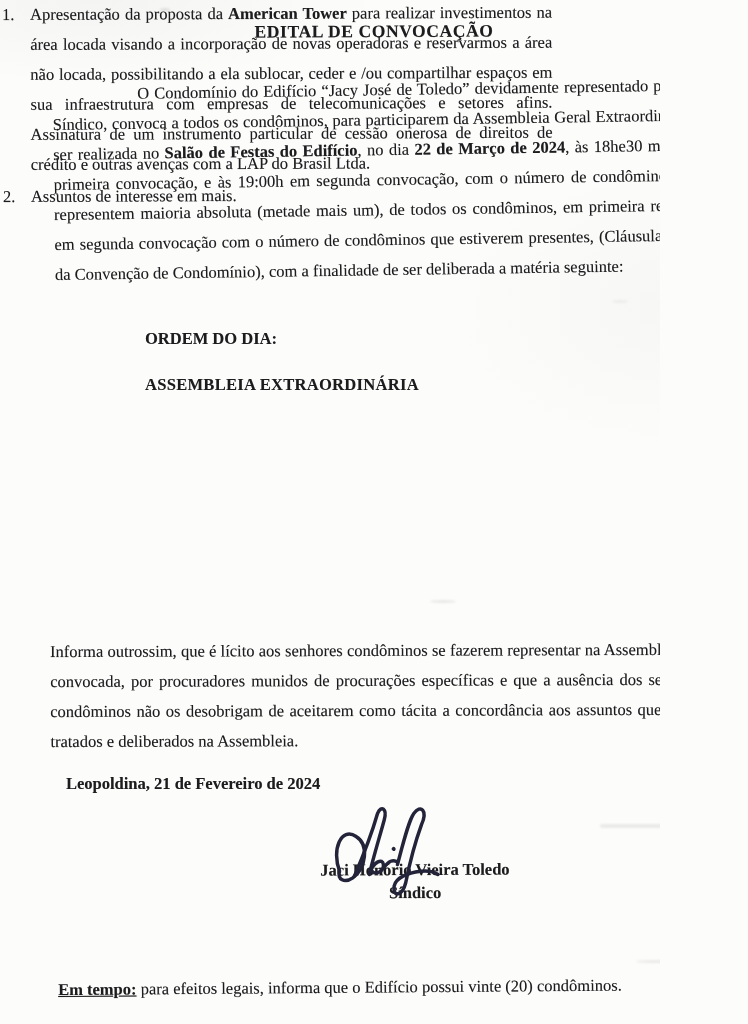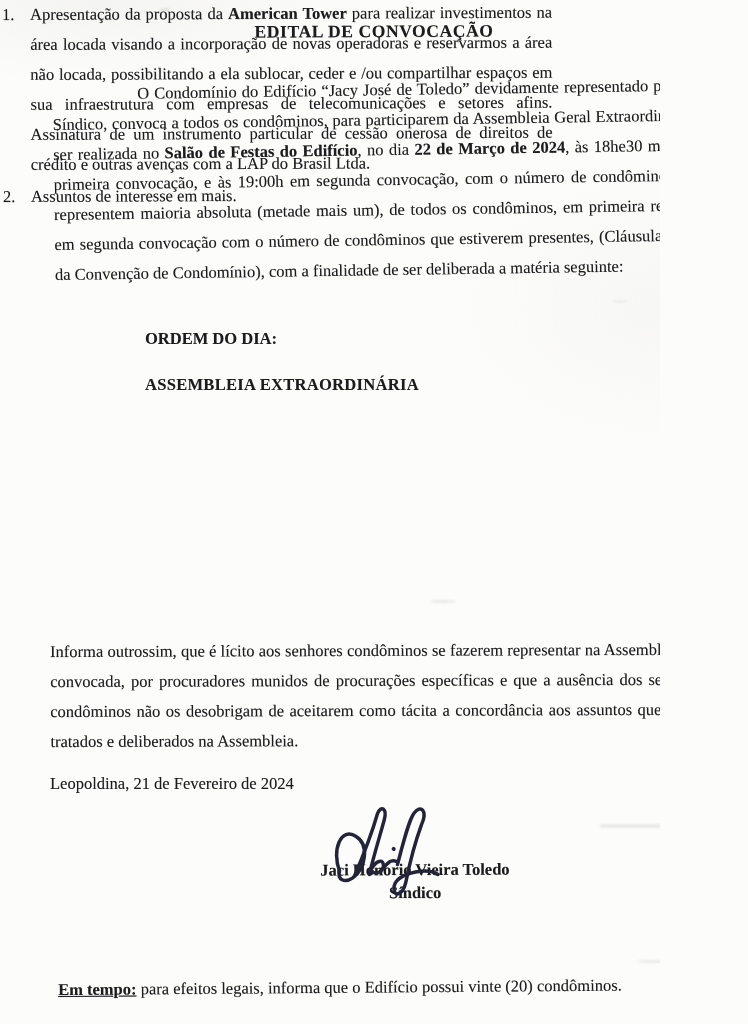--- a/index.html
+++ b/index.html
@@ -35,21 +35,21 @@
   .heading-assembleia{top:370px;left:145px;font-weight:bold;letter-spacing:0.3px;}
   .agenda-list{top:412px;left:150px;width:552px;transform:rotate(-0.25deg);transform-origin:left top;}
   .agenda-item{position:relative;padding-left:30px;text-align:justify;font-size:16.5px;line-height:30px;text-shadow:0.2px 0.2px 0.6px rgba(25,25,25,0.38);}
   .agenda-item + .agenda-item{margin-top:2px;}
   .agenda-num{position:absolute;left:2px;top:0;}
   .para-closing{
     top:637px;left:50px;width:656px;
     text-align:justify;
     transform:rotate(-0.2deg);transform-origin:left top;
   }
-  .dateline{top:769px;left:50px;}
+  .dateline{top:769px;left:66px;font-weight:bold;}
   .salutation{top:813px;left:55px;}
   .sig-block{
     top:858px;left:250px;width:330px;
     text-align:center;font-weight:bold;line-height:23px;
     transform:rotate(-0.3deg);
   }
   .sig-svg{position:absolute;left:328px;top:802px;width:124px;height:102px;}
   .sig-svg path{fill:none;stroke:#23233a;stroke-width:4.2;stroke-linecap:round;}
   .footnote{
     top:975px;left:58px;width:664px;

